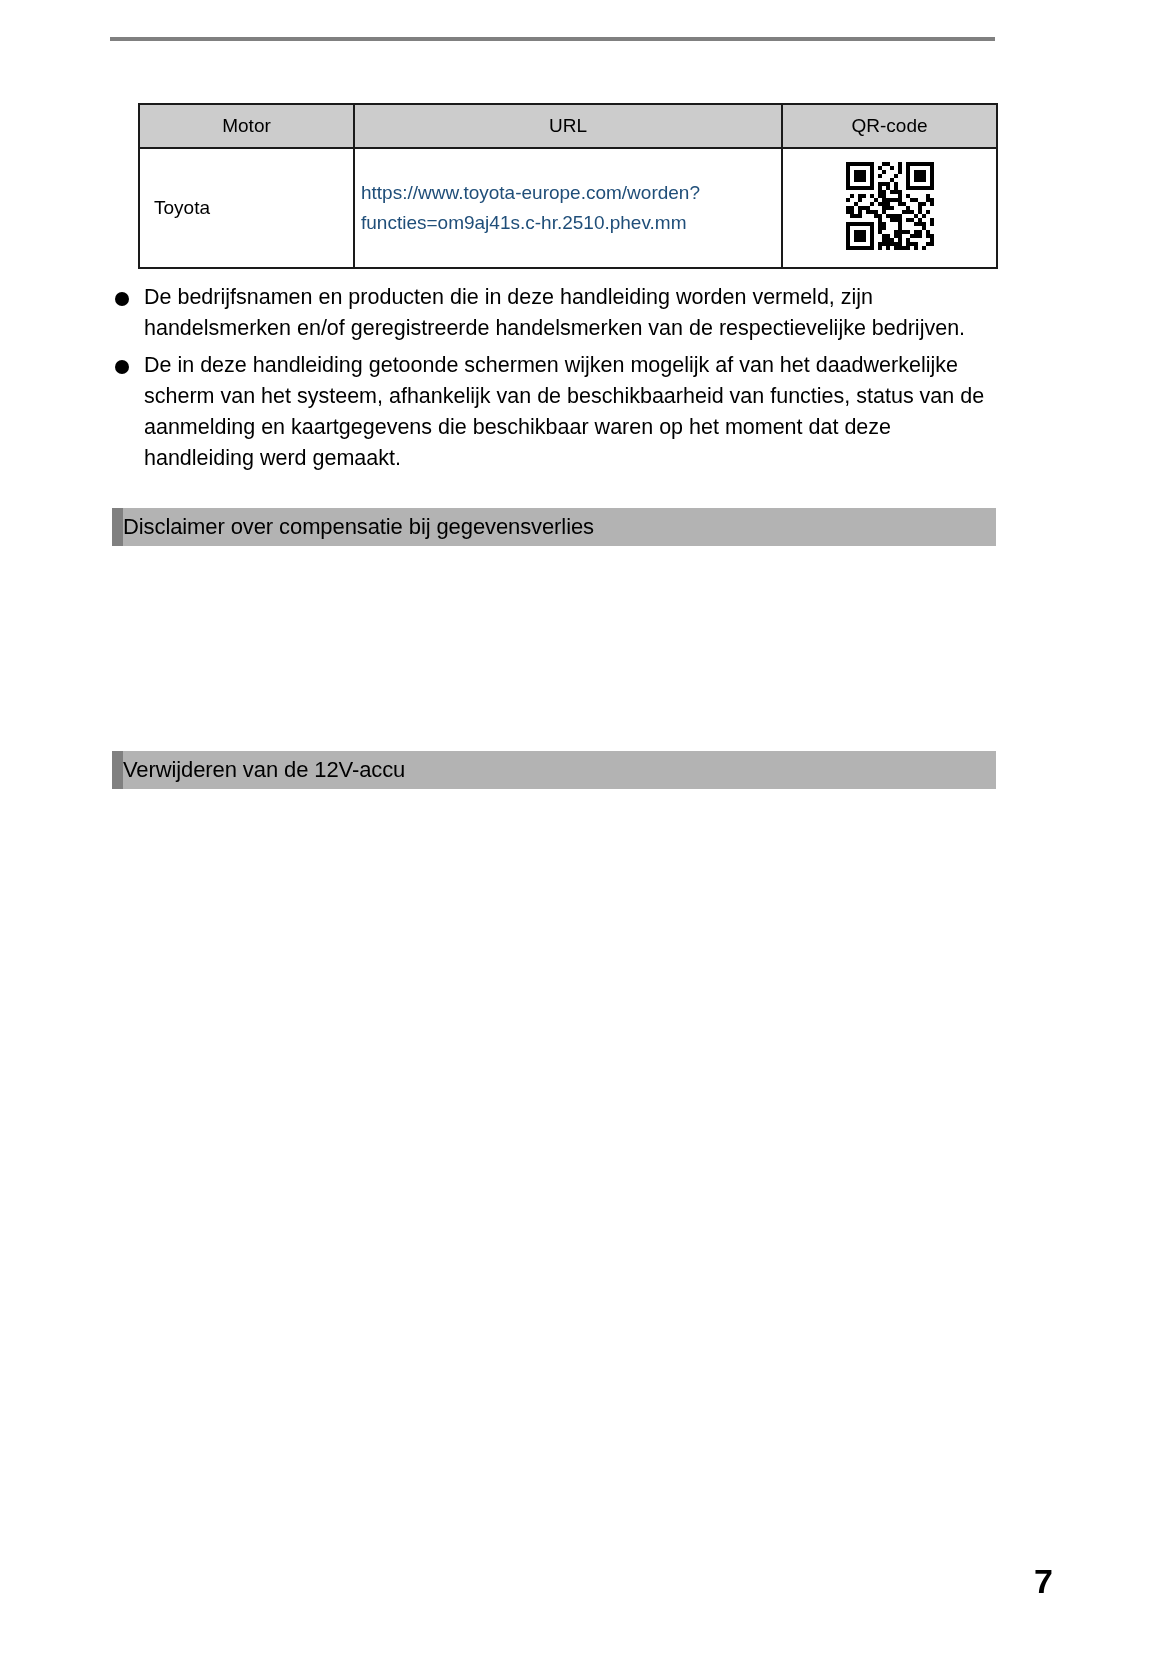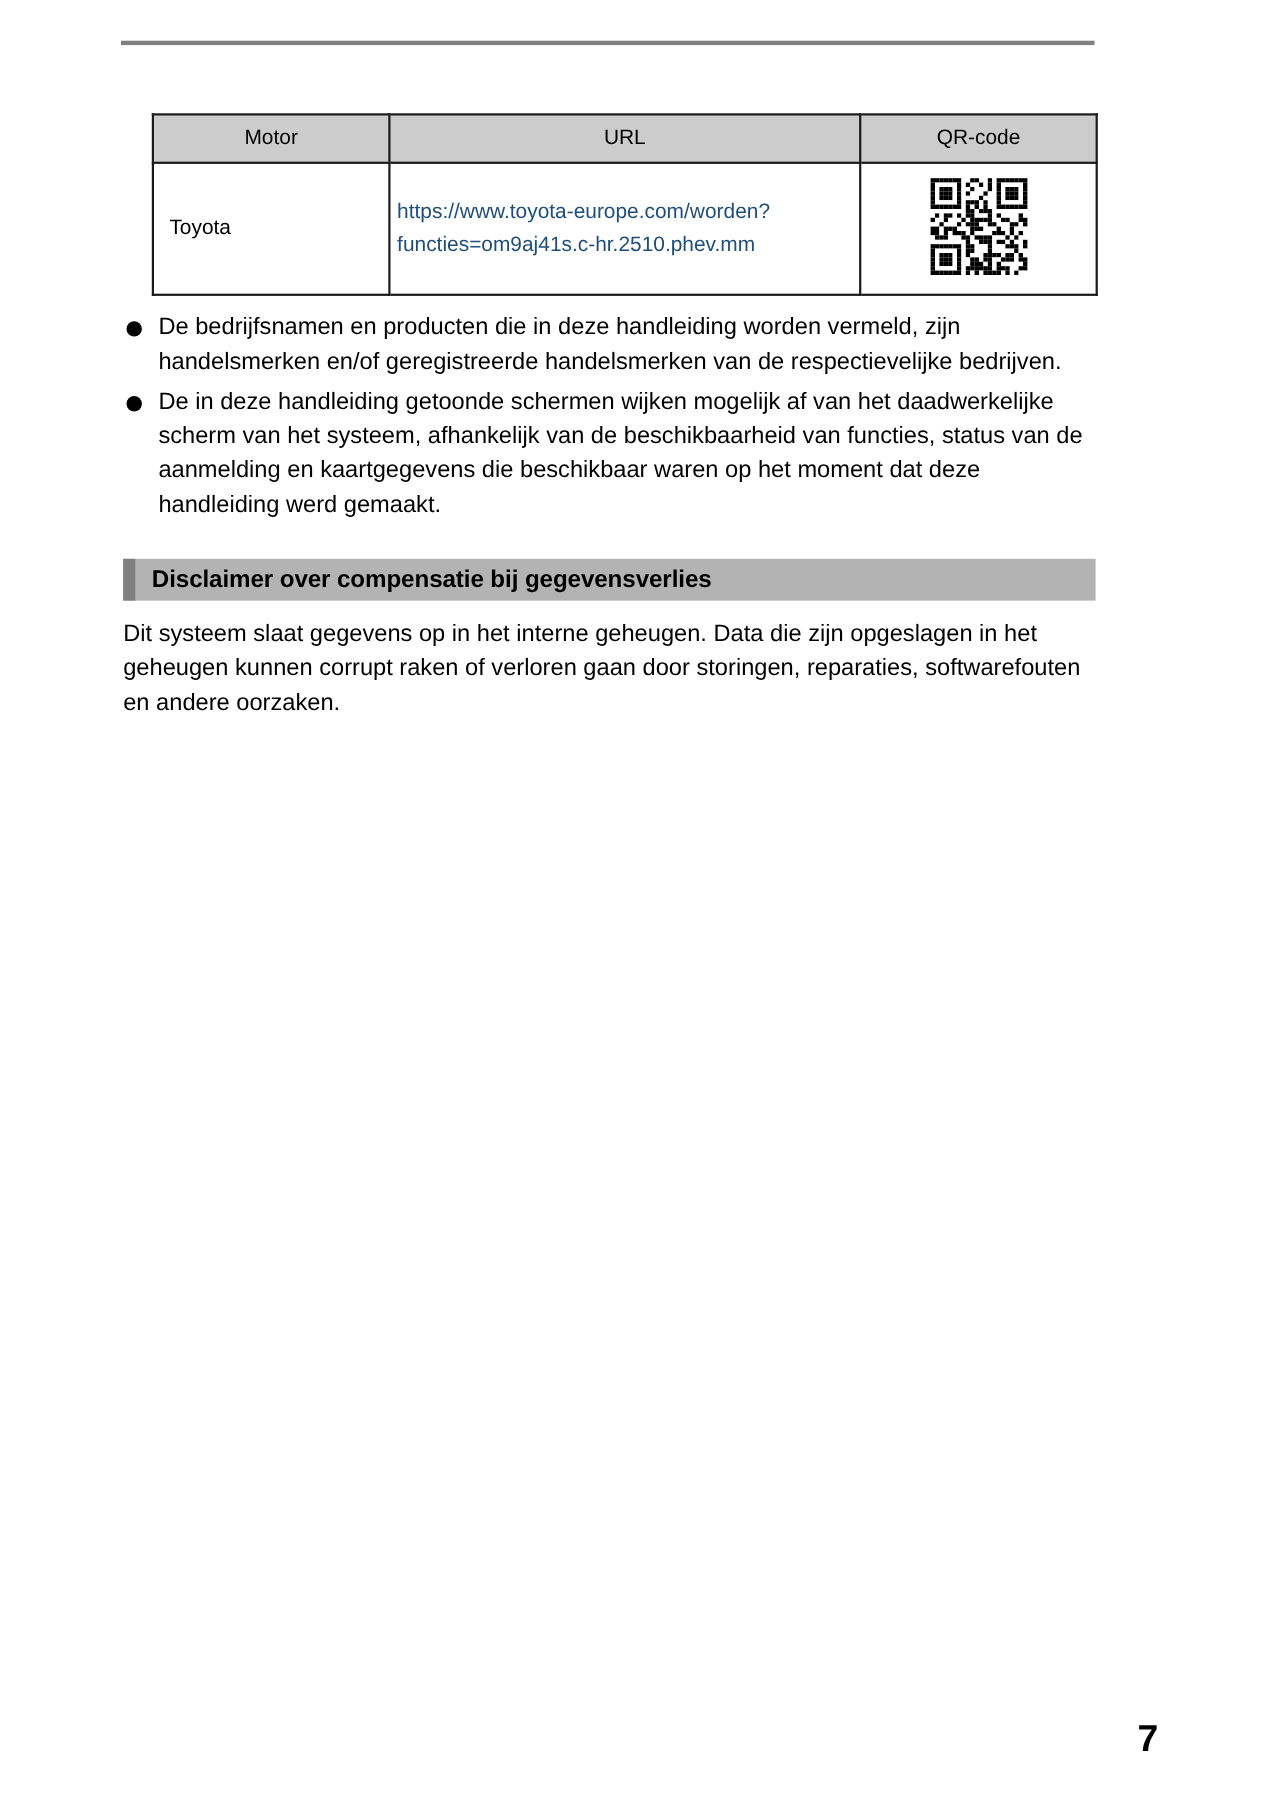--- a/index.html
+++ b/index.html
@@ -140,22 +140,21 @@
     align-items: center;
   }
   .section-bar .accent {
     width: 11px;
     height: 38px;
     background: #808080;
     flex: 0 0 auto;
   }
   .section-bar .bar-title {
     font-size: 22px;
-    font-weight: bold;
-    padding-left: 15px;
+    font-weight: normal;
     letter-spacing: -0.1px;
   }
 
   
   .para {
     position: absolute;
     left: 112px;
     width: 890px;
     font-size: 21.5px;
     line-height: 31px;
@@ -214,18 +213,21 @@
     <div class="bullet-item">
       <span class="bullet-dot"></span>
       <span>De in deze handleiding getoonde schermen wijken mogelijk af van het daadwerkelijke scherm van het systeem, afhankelijk van de beschikbaarheid van functies, status van de aanmelding en kaartgegevens die beschikbaar waren op het moment dat deze handleiding werd gemaakt.</span>
     </div>
   </div>
 
   <div class="section-bar" style="top:508px;">
     <span class="accent"></span>
     <span class="bar-title">Disclaimer over compensatie bij gegevensverlies</span>
   </div>
-  <div class="para" style="top:561px;">Dit systeem slaat gegevens op in het interne geheugen. Data die zijn opgeslagen in het geheugen kunnen corrupt raken of verloren gaan door storingen, reparaties, softwarefouten en andere oorzaken.</div>
-
+
+  <div class="section-bar" style="top:751px;">
+    <span class="accent"></span>
+    <span class="bar-title">Verwijderen van de 12V-accu</span>
+  </div>
 
   <div class="page-number">7</div>
 
 </div>
 
 </body></html>

